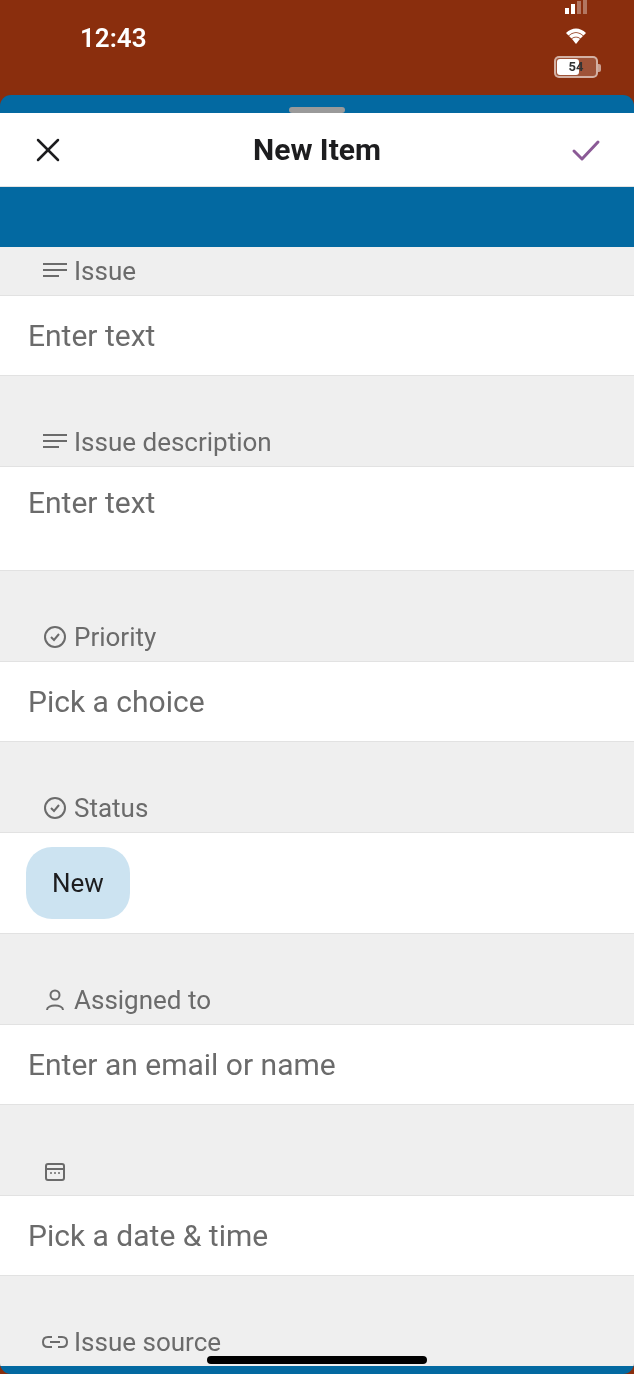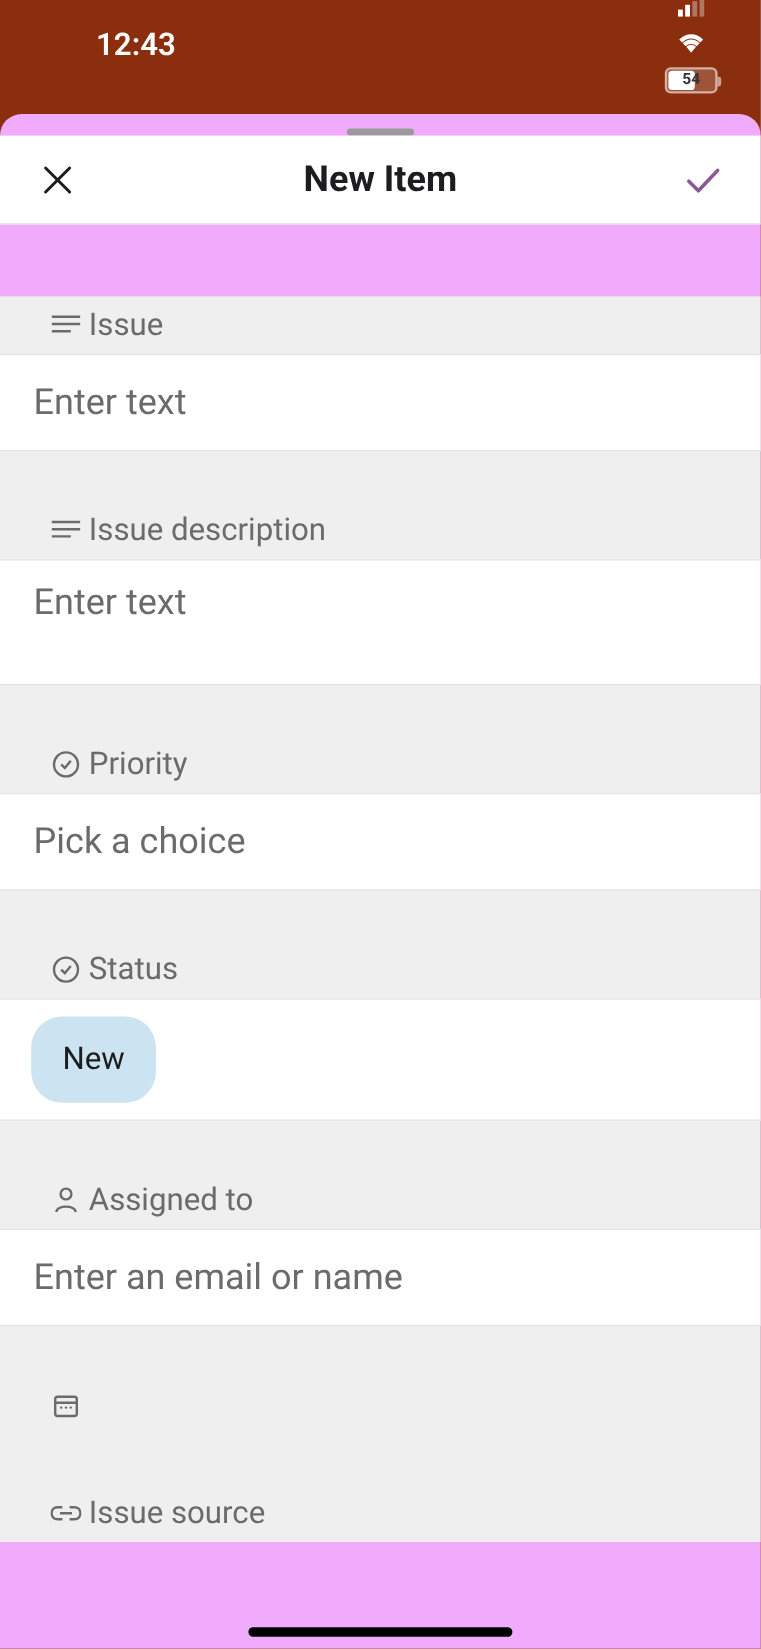--- a/index.html
+++ b/index.html
@@ -33,24 +33,25 @@
       align-items: center;
       gap: 8px;
       flex-direction: column;
     }
     .sheet {
       position: absolute;
       top: 95px;
       left: 0;
       right: 0;
       bottom: 0;
-      background: #f0abfc;
+      background: #0369a1;
       border-top-left-radius: 18px;
       border-top-right-radius: 18px;
       overflow: hidden;
+      border-radius: 11px;
     }
     .grabber {
       width: 56px;
       height: 6px;
       background: #9a9a9a;
       border-radius: 3px;
       margin: 12px auto 0;
     }
     .nav-bar {
       height: 74px;
@@ -290,20 +291,21 @@
       <span class="field-icon">
         <svg width="24" height="24" viewBox="0 0 24 24">
           <rect x="3" y="5" width="18" height="16" rx="2" fill="none" stroke="#6b6b6b" stroke-width="2"></rect>
           <line x1="3" y1="10" x2="21" y2="10" stroke="#6b6b6b" stroke-width="2"></line>
           <circle cx="8" cy="14" r="1" fill="#6b6b6b"></circle>
           <circle cx="12" cy="14" r="1" fill="#6b6b6b"></circle>
           <circle cx="16" cy="14" r="1" fill="#6b6b6b"></circle>
         </svg>
       </span>
     </div>
+    <div class="field-input">Pick a date &amp; time</div>
 
     <div class="field-label-row">
       <span class="field-icon">
         <svg width="26" height="14" viewBox="0 0 26 14">
           <path d="M10 2 L6 2 C3 2 1 4 1 7 C1 10 3 12 6 12 L10 12" fill="none" stroke="#6b6b6b" stroke-width="2"></path>
           <path d="M16 2 L20 2 C23 2 25 4 25 7 C25 10 23 12 20 12 L16 12" fill="none" stroke="#6b6b6b" stroke-width="2"></path>
           <line x1="8" y1="7" x2="18" y2="7" stroke="#6b6b6b" stroke-width="2"></line>
         </svg>
       </span>
       <span class="field-label">Issue source</span>

